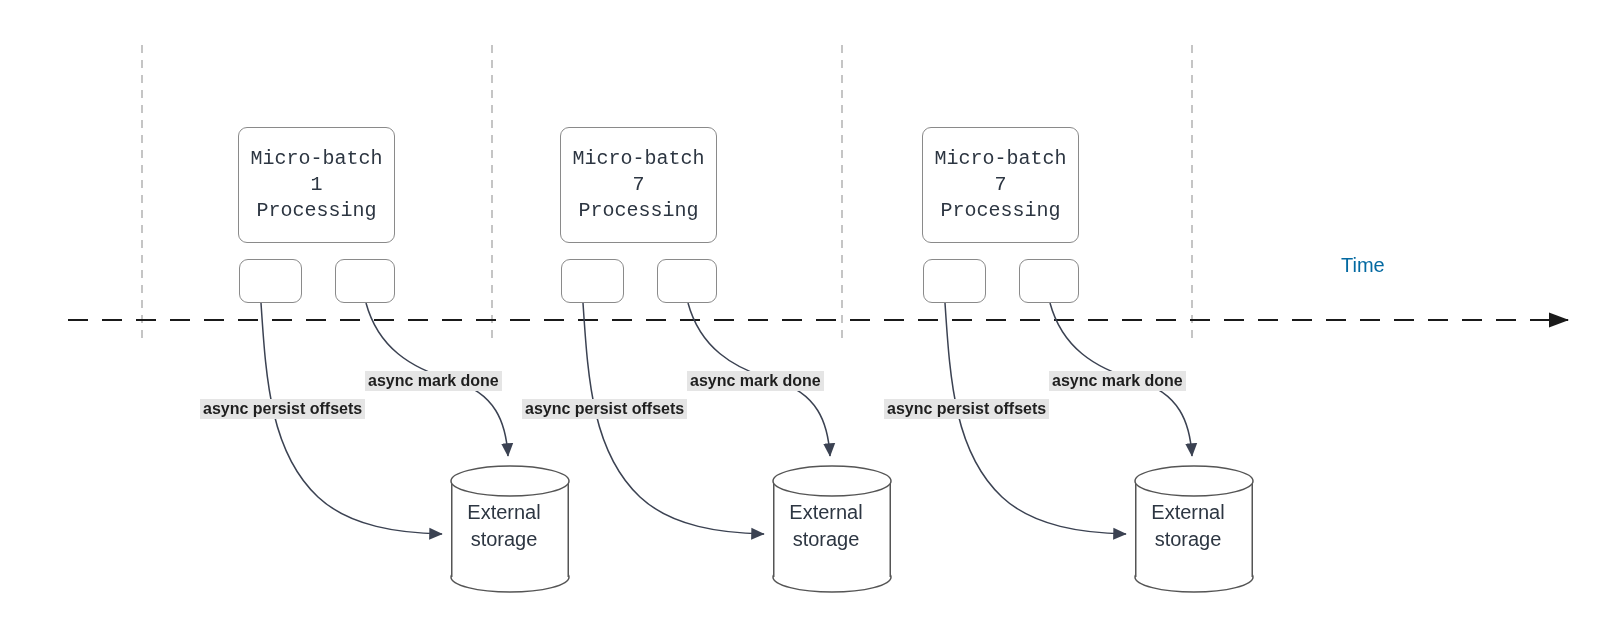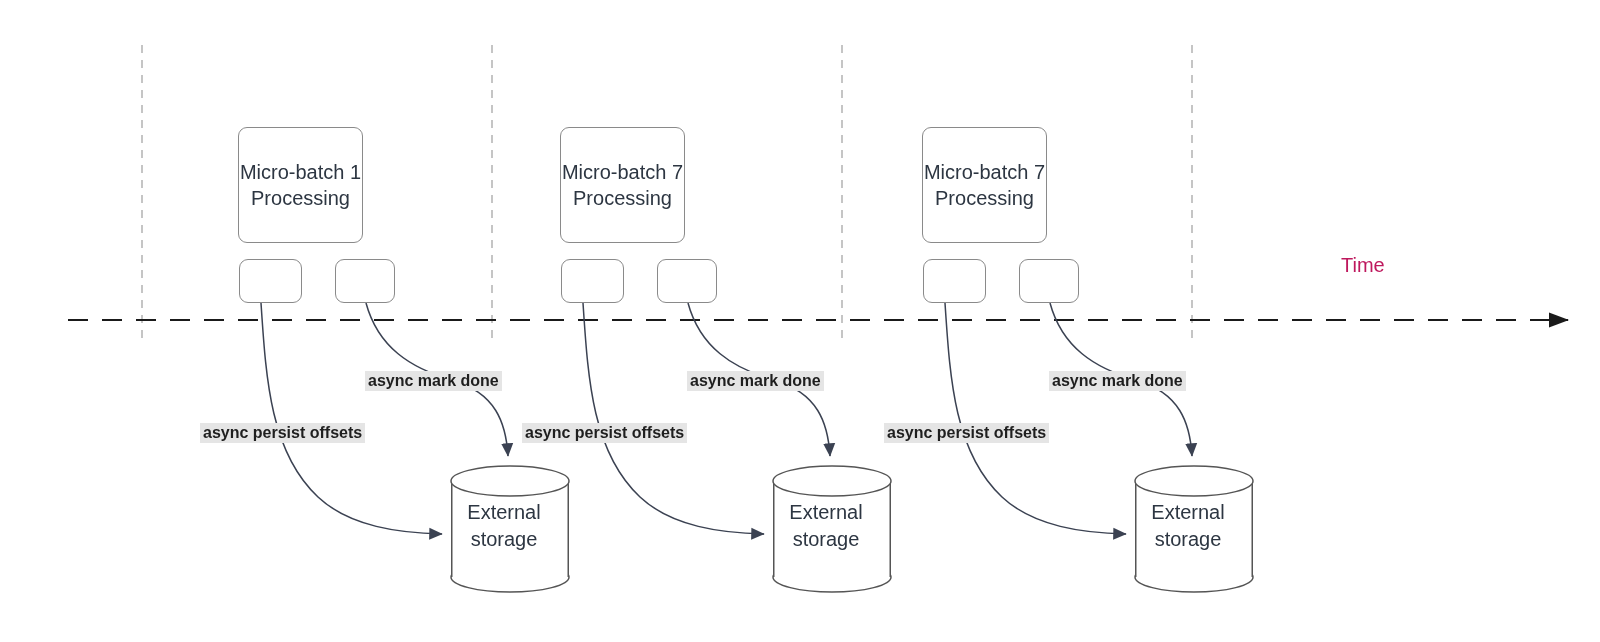--- a/index.html
+++ b/index.html
@@ -23,33 +23,34 @@
   .group {
     position: absolute;
     top: 0;
     height: 642px;
     width: 360px;
   }
   .main-box {
     position: absolute;
     left: 0;
     top: 127px;
-    width: 125px;
+    width: 157px;
     height: 116px;
     box-sizing: border-box;
     border: 1.5px solid #8a8a8a;
     border-radius: 9px;
     background: #ffffff;
     display: flex;
     align-items: center;
     justify-content: center;
     text-align: center;
     font-size: 20px;
     line-height: 26px;
     color: #2d3642;
+    font-family: Liberation Mono, monospace;
   }
   .sub-box {
     position: absolute;
     top: 259px;
     height: 44px;
     box-sizing: border-box;
     border: 1.5px solid #8a8a8a;
     border-radius: 9px;
     background: #ffffff;
   }
@@ -57,38 +58,38 @@
   .sub-box-b { left: 97px; width: 60px; }
   .flow-label {
     position: absolute;
     font-size: 16px;
     font-weight: bold;
     color: #1f1f1f;
     white-space: nowrap;
     background: #e5e5e5;
     padding: 1px 3px;
   }
-  .flow-label.persist { left: -38px; top: 423px; }
+  .flow-label.persist { left: -38px; top: 399px; }
   .flow-label.done    { left: 127px; top: 371px; }
   .storage-label {
     position: absolute;
     left: 213px;
     top: 499px;
     width: 106px;
     text-align: center;
     font-size: 20px;
     line-height: 27px;
     color: #2d3642;
   }
   .time-label {
     position: absolute;
     left: 1341px;
     top: 254px;
     font-size: 20px;
-    color: #be185d;
+    color: #0369a1;
   }
   .curve {
     fill: none;
     stroke: #3b4252;
     stroke-width: 1.5;
   }
   .guide {
     stroke: #b3b3b3;
     stroke-width: 1.5;
     stroke-dasharray: 8 7;

